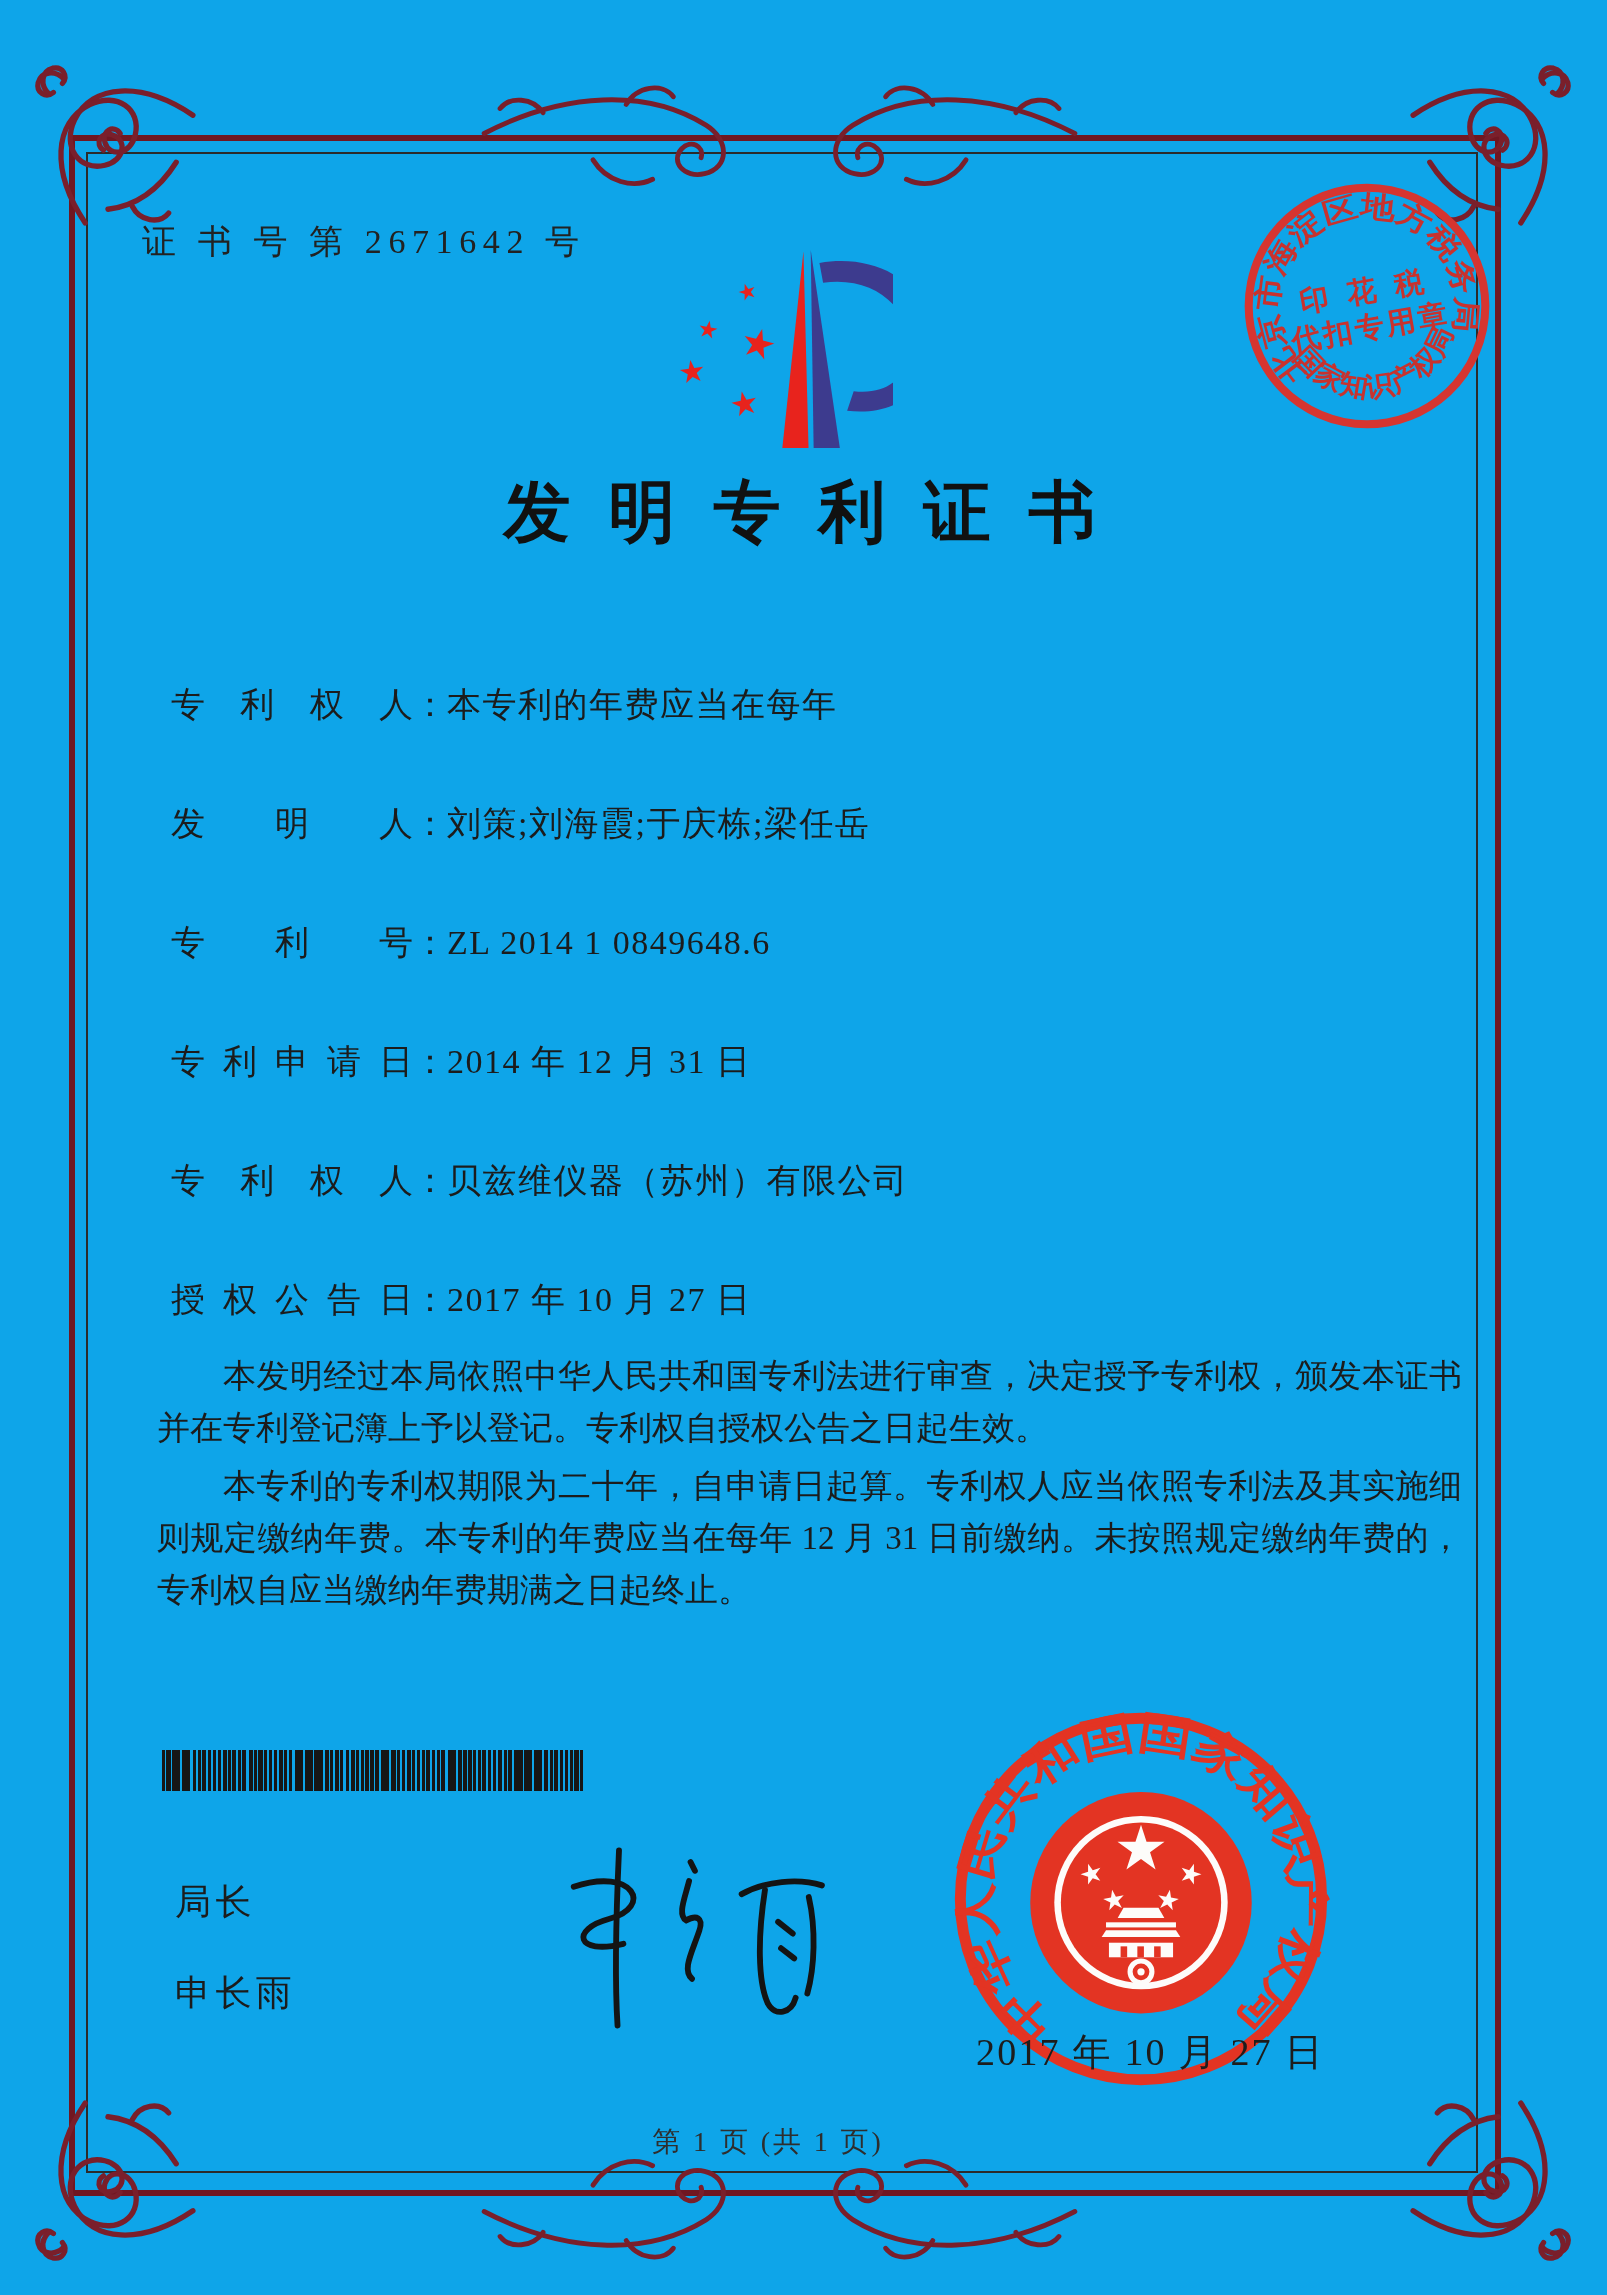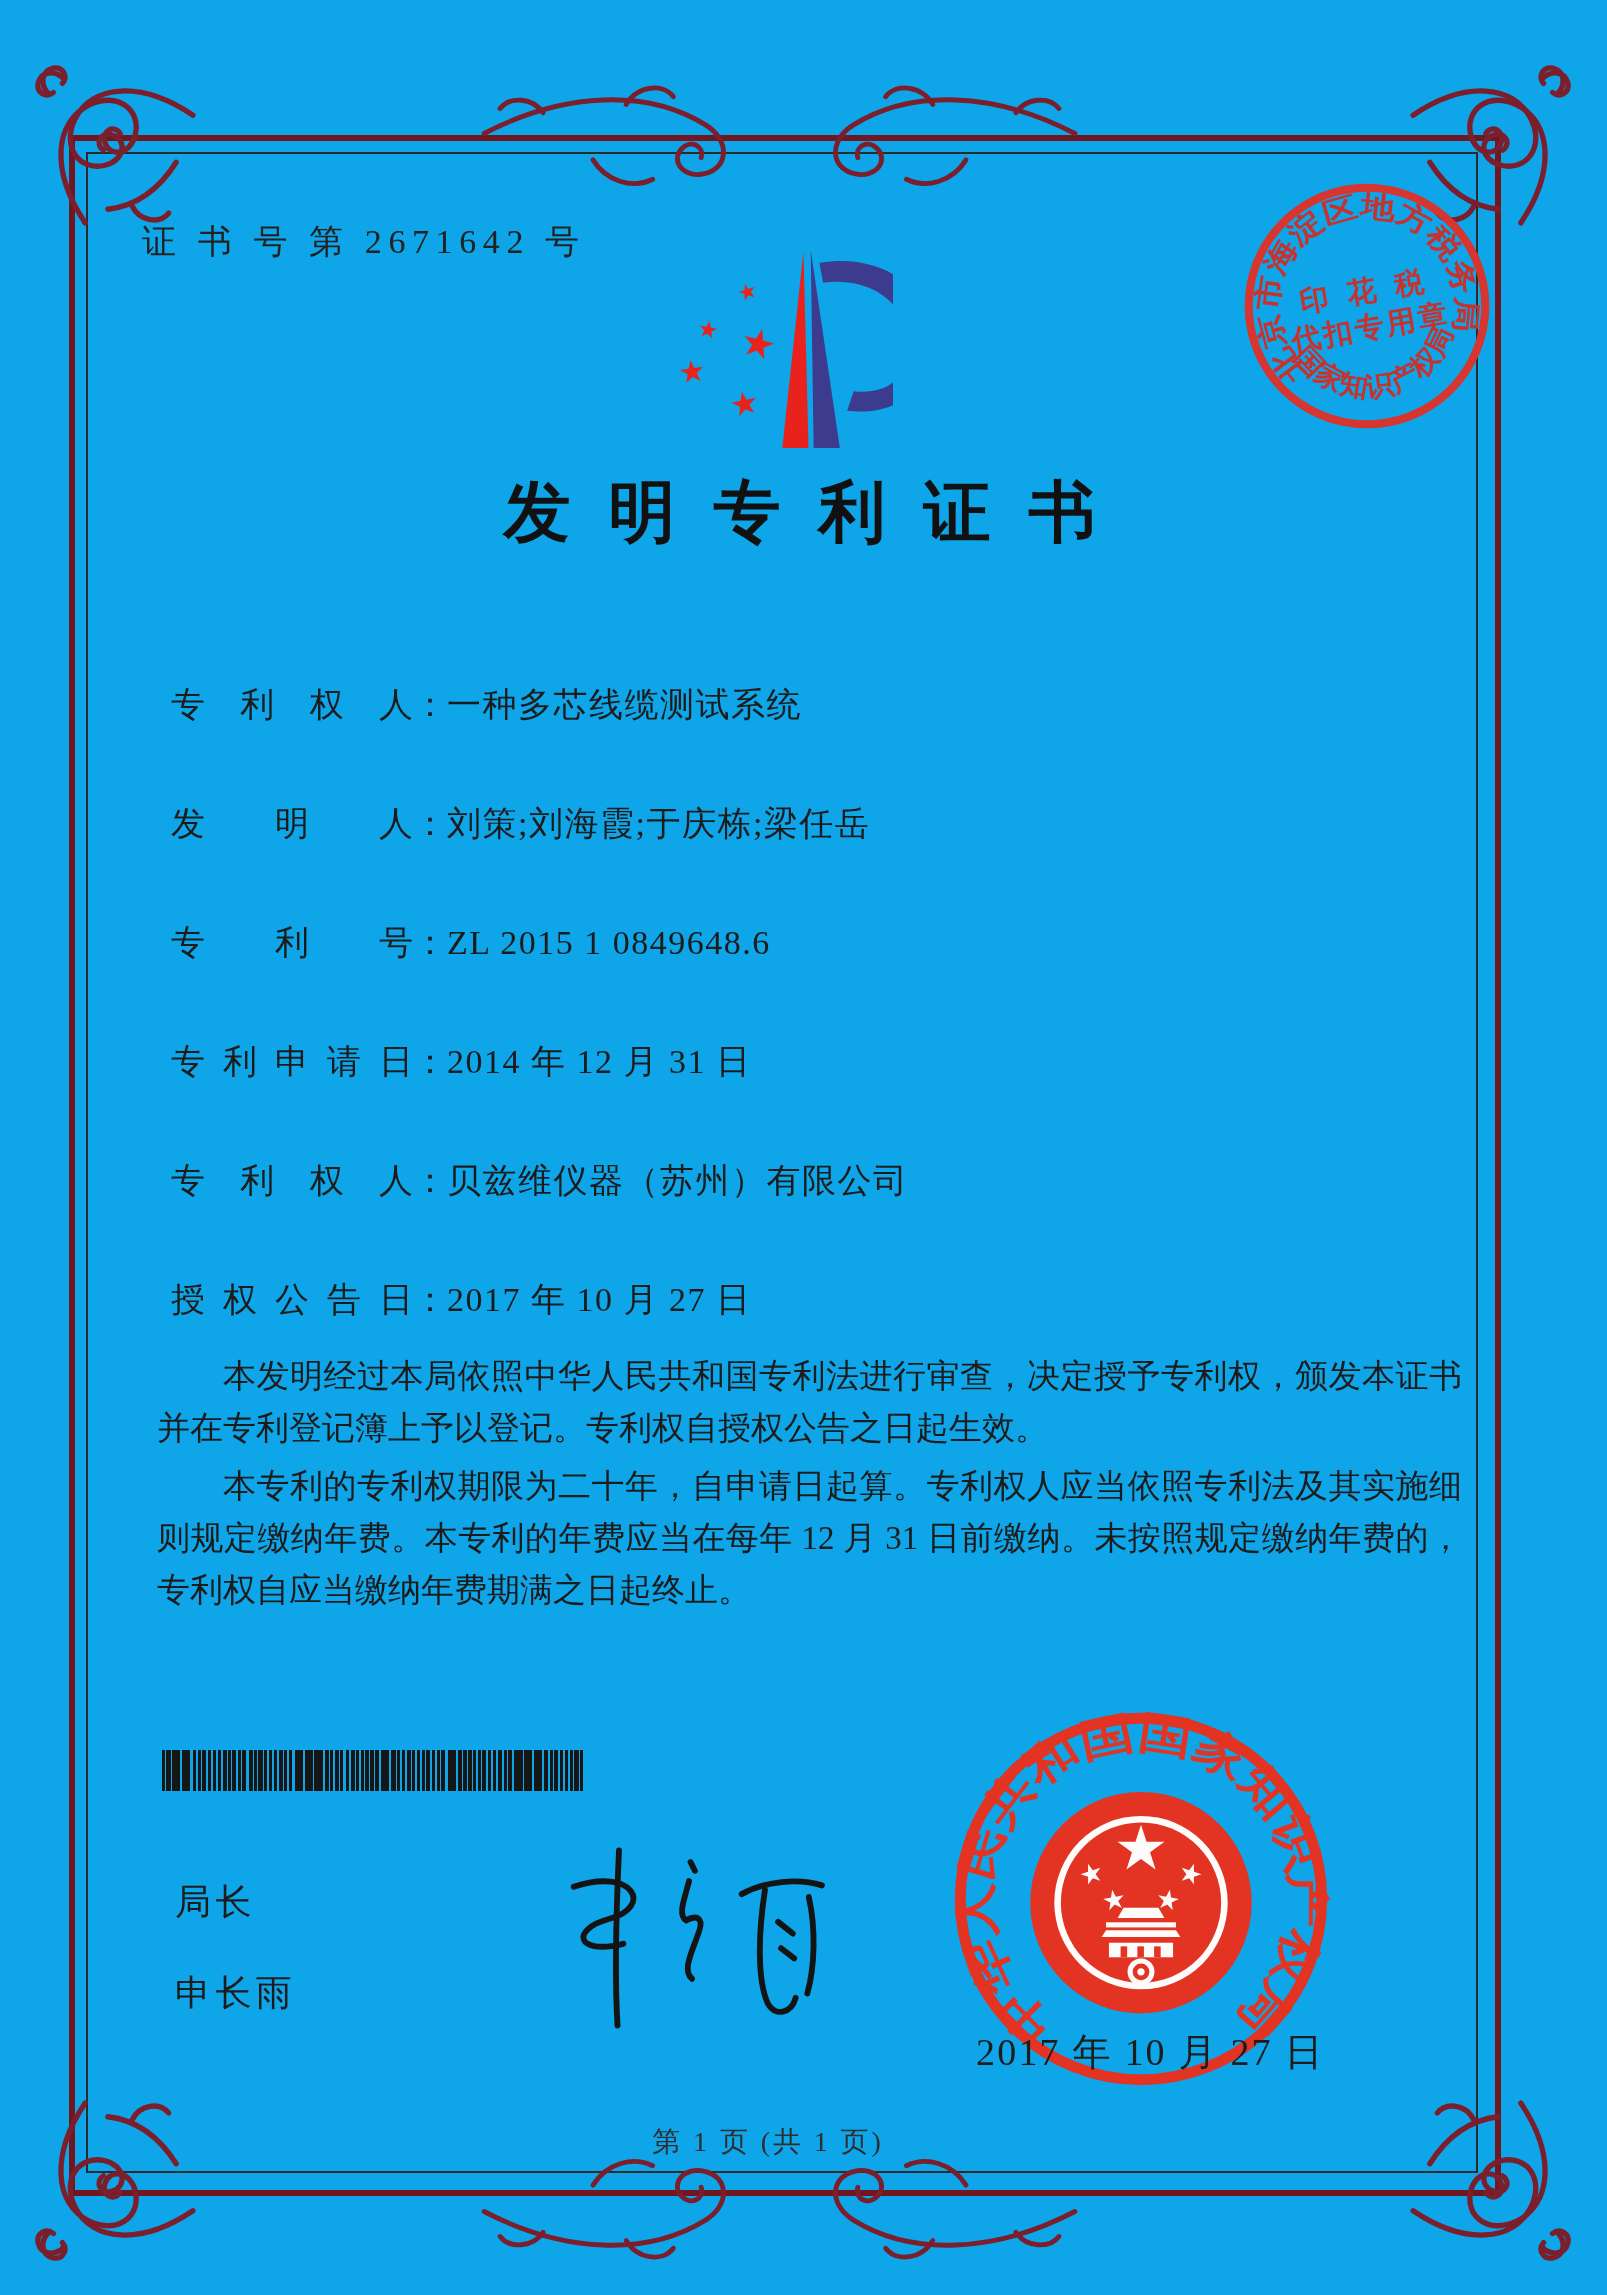--- a/index.html
+++ b/index.html
@@ -129,27 +129,27 @@
       <text font-size="38" font-weight="bold" font-family="Liberation Serif, serif">
         <textPath href="#taxBottom" startOffset="10" textLength="275" lengthAdjust="spacingAndGlyphs">国家知识产权局</textPath>
       </text>
     </g>
   </svg>
 
   <div class="title">发明专利证书</div>
 
   <div class="fields">
     <div class="frow">
-      <span class="flabel">专利权人</span><span>：</span><span class="fvalue">一种多芯线缆测试系统</span>
+      <span class="flabel">专利权人</span><span>：</span><span class="fvalue">本专利的年费应当在每年</span>
     </div>
     <div class="frow">
       <span class="flabel">发明人</span><span>：</span><span class="fvalue">刘策;刘海霞;于庆栋;梁任岳</span>
     </div>
     <div class="frow">
-      <span class="flabel">专利号</span><span>：</span><span class="fvalue">ZL 2015 1 0849648.6</span>
+      <span class="flabel">专利号</span><span>：</span><span class="fvalue">ZL 2014 1 0849648.6</span>
     </div>
     <div class="frow">
       <span class="flabel">专利申请日</span><span>：</span><span class="fvalue">2014 年 12 月 31 日</span>
     </div>
     <div class="frow">
       <span class="flabel">专利权人</span><span>：</span><span class="fvalue">贝兹维仪器（苏州）有限公司</span>
     </div>
     <div class="frow">
       <span class="flabel">授权公告日</span><span>：</span><span class="fvalue">2017 年 10 月 27 日</span>
     </div>

